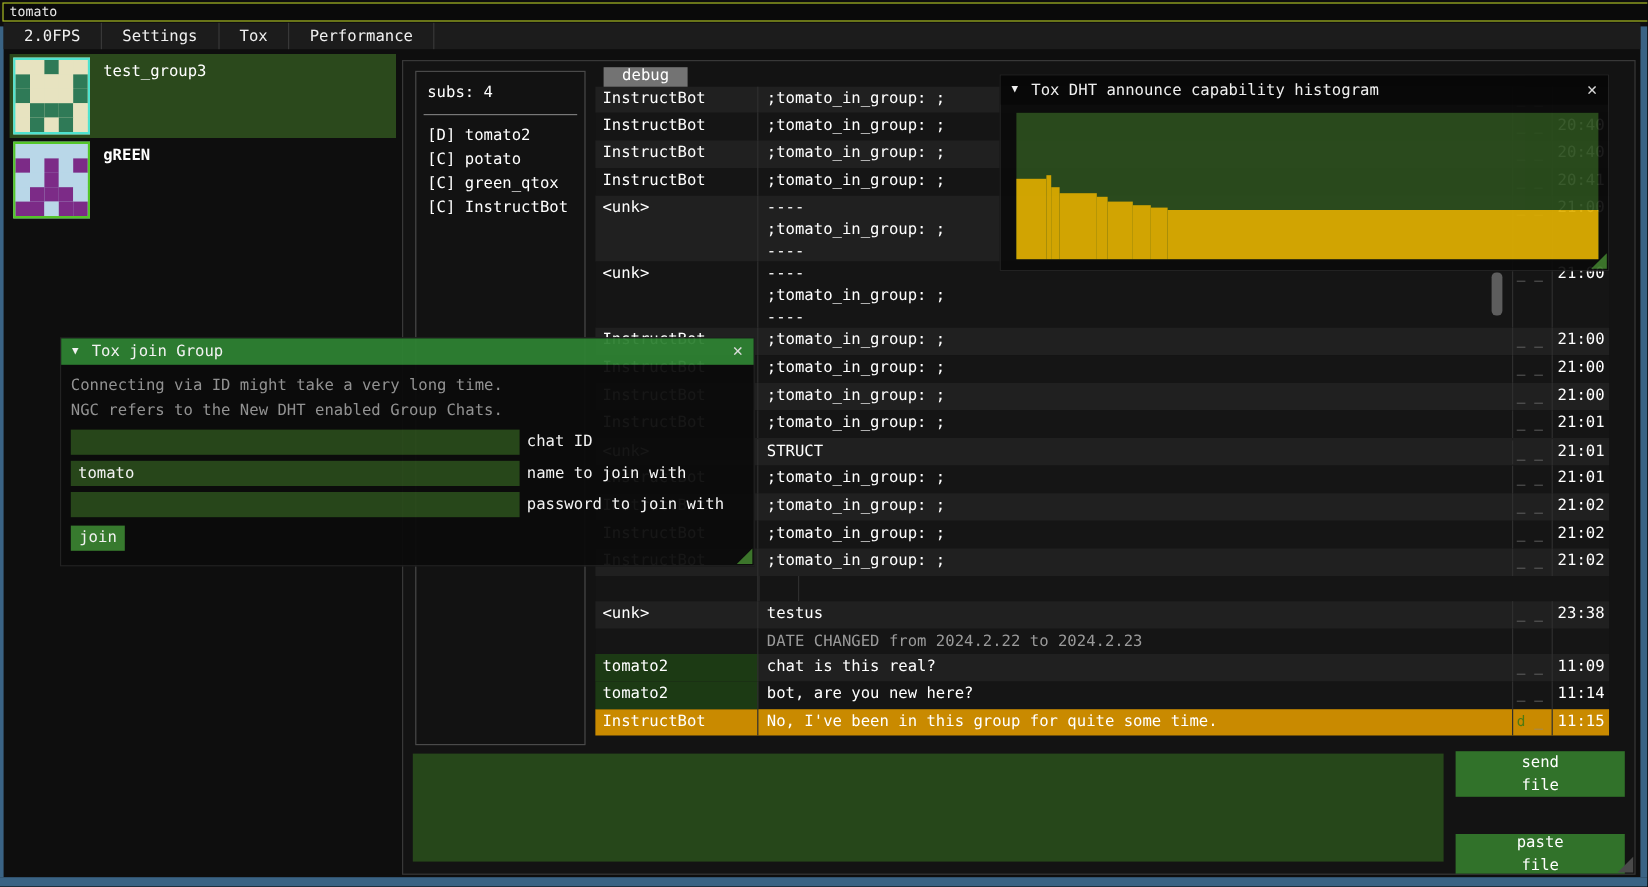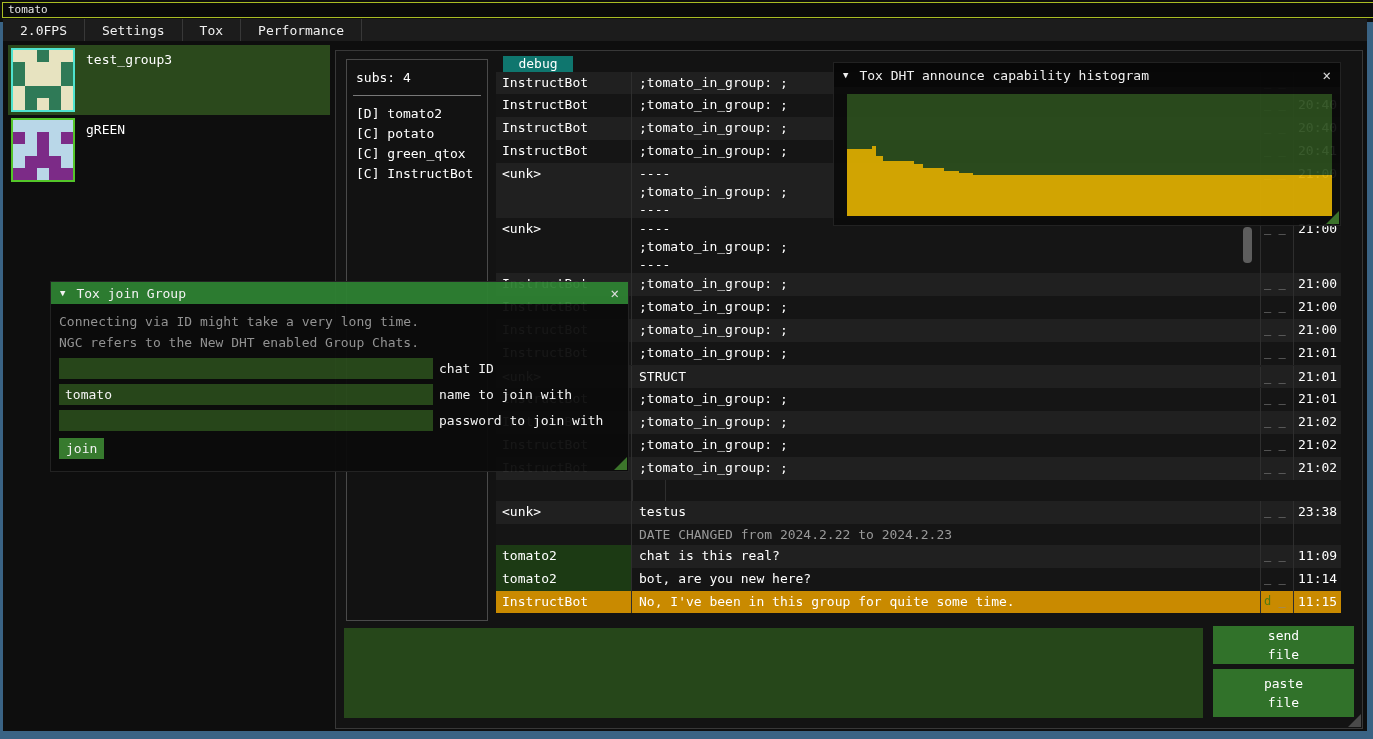--- a/index.html
+++ b/index.html
@@ -19,21 +19,21 @@
   .avatar{position:absolute;left:3px;top:3px;width:60px;height:60px;display:grid;
           grid-template-columns:repeat(5,1fr);grid-template-rows:repeat(5,1fr);border:2px solid #fff;}
   .group-label{position:absolute;left:78px;top:7px;font-size:13px;}
   
   .main{position:absolute;left:335px;top:50px;width:1026px;height:677px;border:1px solid #383838;background:#131313;}
   .subs{position:absolute;left:10px;top:8px;width:142px;height:562px;border:1px solid #4a4a4a;
         background:#121212;padding:10px 9px;box-sizing:border-box;font-size:13px;}
   .subs-sep{border:none;border-top:1px solid #787878;margin:10px -3px 8px -3px;}
   .subs-list{margin:0;padding:0;list-style:none;}
   .subs-list li{line-height:20px;white-space:nowrap;}
-  .tab{position:absolute;left:167px;top:5px;width:70px;height:17px;background:#0f766e;
+  .tab{position:absolute;left:167px;top:5px;width:70px;height:17px;background:#737373;
        font-size:13px;line-height:16px;text-align:center;}
   
   .log{position:absolute;left:160px;top:21px;width:845px;height:541px;overflow:hidden;font-size:13px;}
   .row{display:flex;box-sizing:border-box;align-items:stretch;}
   .tone-light{background:#202020;}
   .tone-dark{background:#151515;}
   .row-highlight{background:#c98a00;}
   .cell-name{width:136px;flex:none;padding:2px 6px;border-right:1px solid #2e2e2e;
              white-space:nowrap;overflow:hidden;box-sizing:border-box;line-height:18px;}
   .cell-name.green{background:#1c3a14;}
@@ -43,21 +43,21 @@
                font-size:12px;box-sizing:border-box;white-space:nowrap;}
   .cell-time{width:48px;flex:none;border-left:1px solid #2e2e2e;padding:2px 4px;box-sizing:border-box;line-height:18px;}
   .st-d{color:#4f7a10;}
   .chat-thumb{position:absolute;left:1243px;top:227px;width:9px;height:36px;background:#5d5d5d;border-radius:4px;z-index:5;}
   
   .composer-input{position:absolute;left:8px;top:577px;width:859px;height:90px;background:#26471a;
                   border:none;resize:none;outline:none;color:#fff;font-family:inherit;font-size:13px;box-sizing:border-box;}
   .filebtn{position:absolute;left:877px;width:141px;background:#31722a;color:#fff;font-size:13px;
            display:flex;flex-direction:column;align-items:center;justify-content:center;line-height:19px;cursor:default;}
   .filebtn.send{top:575px;height:38px;}
-  .filebtn.paste{top:618px;height:48px;}
+  .filebtn.paste{top:644px;height:33px;}
   
   .fwin{position:absolute;background:#0b0b0b;border:1px solid #242424;z-index:10;}
   .wtitle{display:flex;align-items:center;font-size:13px;padding:0 9px;}
   .collapse-icon{font-size:9px;margin-right:11px;}
   .close-icon{margin-left:auto;font-size:14px;color:#e8e8e8;}
   .histwin{left:833px;top:62px;width:506px;height:162px;opacity:0.93;}
   .histwin .wtitle{height:24px;background:#070707;}
   .plot{position:absolute;left:13px;top:31px;width:485px;height:122px;display:flex;align-items:flex-end;}
   .plot-seg{flex:none;}
   .grip{position:absolute;right:1px;bottom:1px;width:0;height:0;
@@ -114,21 +114,21 @@
           <div style="background: rgb(47, 122, 87);"></div>
           <div style="background: rgb(231, 227, 192);"></div>
           <div style="background: rgb(231, 227, 192);"></div>
           <div style="background: rgb(47, 122, 87);"></div>
           <div style="background: rgb(231, 227, 192);"></div>
           <div style="background: rgb(47, 122, 87);"></div>
           <div style="background: rgb(231, 227, 192);"></div>
         </div>
         <div class="group-label">test_group3</div>
       </div>
-      <div class="group-row" style="top: 115px;">
+      <div class="group-row" style="top: 115px; font-weight: bold;">
         <div class="avatar" style="background: rgb(185, 215, 232); border-color: rgb(84, 198, 41);">
           <div style="background: rgb(185, 215, 232);"></div>
           <div style="background: rgb(185, 215, 232);"></div>
           <div style="background: rgb(185, 215, 232);"></div>
           <div style="background: rgb(185, 215, 232);"></div>
           <div style="background: rgb(185, 215, 232);"></div>
           <div style="background: rgb(124, 43, 135);"></div>
           <div style="background: rgb(185, 215, 232);"></div>
           <div style="background: rgb(124, 43, 135);"></div>
           <div style="background: rgb(185, 215, 232);"></div>

